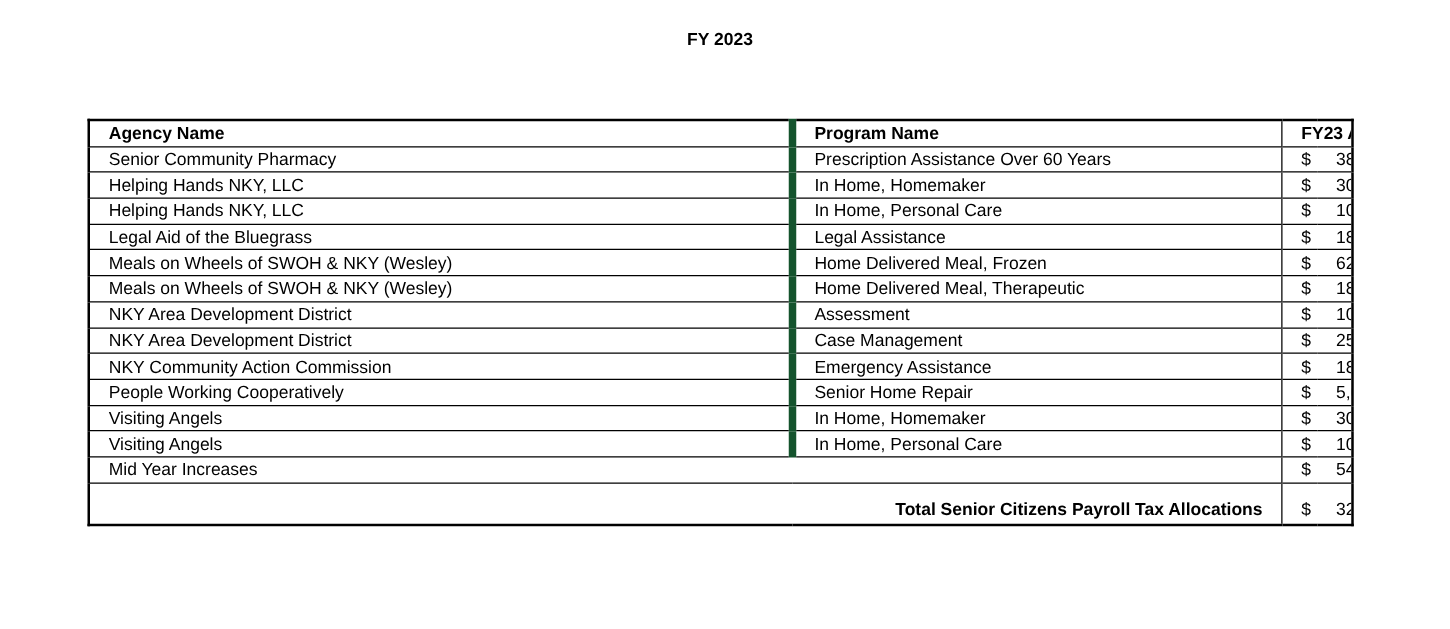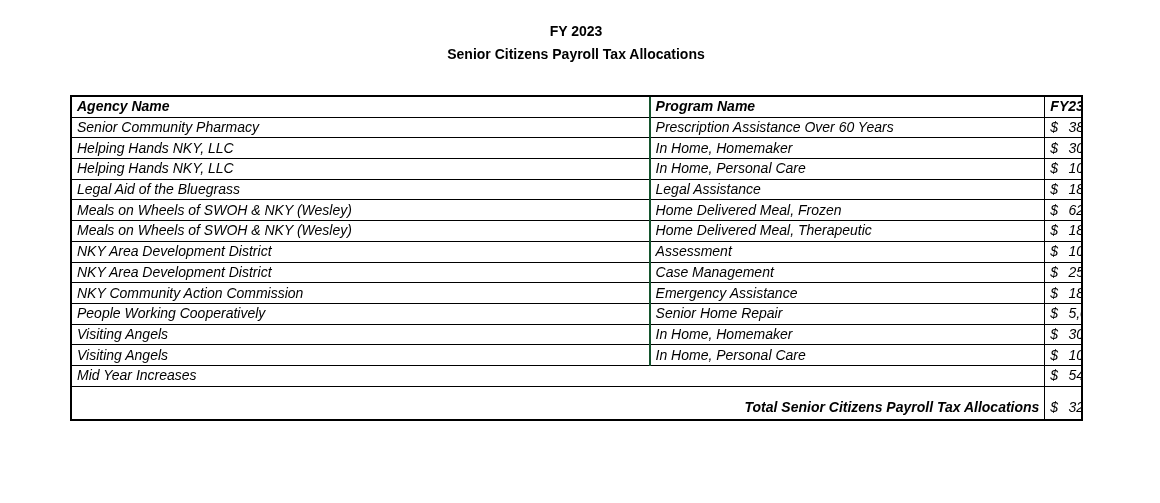--- a/index.html
+++ b/index.html
@@ -2,39 +2,38 @@
 <html><head>
   <meta charset="utf-8">
   <style>
     html, body { margin: 0; padding: 0; background: #ffffff; }
     body { width: 1160px; height: 503px; position: relative; overflow: hidden;
            font-family: "Liberation Sans", sans-serif; color: #000; }
     .titles { position: absolute; left: 0; width: 1152px; top: 20px; text-align: center; }
     .titles div { font-weight: bold; font-size: 14px; line-height: 23px; height: 23px; }
     table.alloc { position: absolute; left: 70px; top: 95px; border-collapse: collapse;
                   width: 1013px; font-size: 14px; table-layout: fixed; }
-    table.alloc td, table.alloc th { padding: 0 5px; height: 19.7px; line-height: 19px;
-                  border-top: 1px solid #000; white-space: nowrap; overflow: hidden; font-style: italic; }
+    table.alloc td, table.alloc th { padding: 0 15px; height: 19.7px; line-height: 19px;
+                  border-top: 1px solid #000; white-space: nowrap; overflow: hidden; }
     table.alloc th { font-weight: bold; text-align: left; }
     .c-agency { width: 479px; border-left: 2px solid #000; }
-    .c-program { width: 324px; border-left: 2px solid #14532d; }
+    .c-program { width: 324px; border-left: 6px solid #14532d; }
     .c-dollar { width: 20px; border-left: 1px solid #000; }
     .c-amount { width: 170px; text-align: right; border-right: 2px solid #000; }
     tr.head th { border-top: 2px solid #000; }
     th.h-alloc { text-align: center !important; border-right: 2px solid #000; }
     tr.mid td.c-program { border-left: none; }
     tr.total td { height: 30px; vertical-align: bottom; border-bottom: 2px solid #000; line-height: 20px; padding-bottom: 2px; }
     tr.total td.t-label { text-align: right; font-weight: bold; border-left: none; }
   </style>
 </head>
 <body>
 
 <div class="titles">
   <div>FY 2023</div>
-  <div>Senior Citizens Payroll Tax Allocations</div>
 </div>
 
 <table class="alloc">
   <tbody>
       <tr class="head">
     <th class="c-agency">Agency Name</th>
     <th class="c-program">Program Name</th>
     <th class="h-alloc c-dollar" colspan="2">FY23 Allocation</th>
   </tr>
   </tbody>

